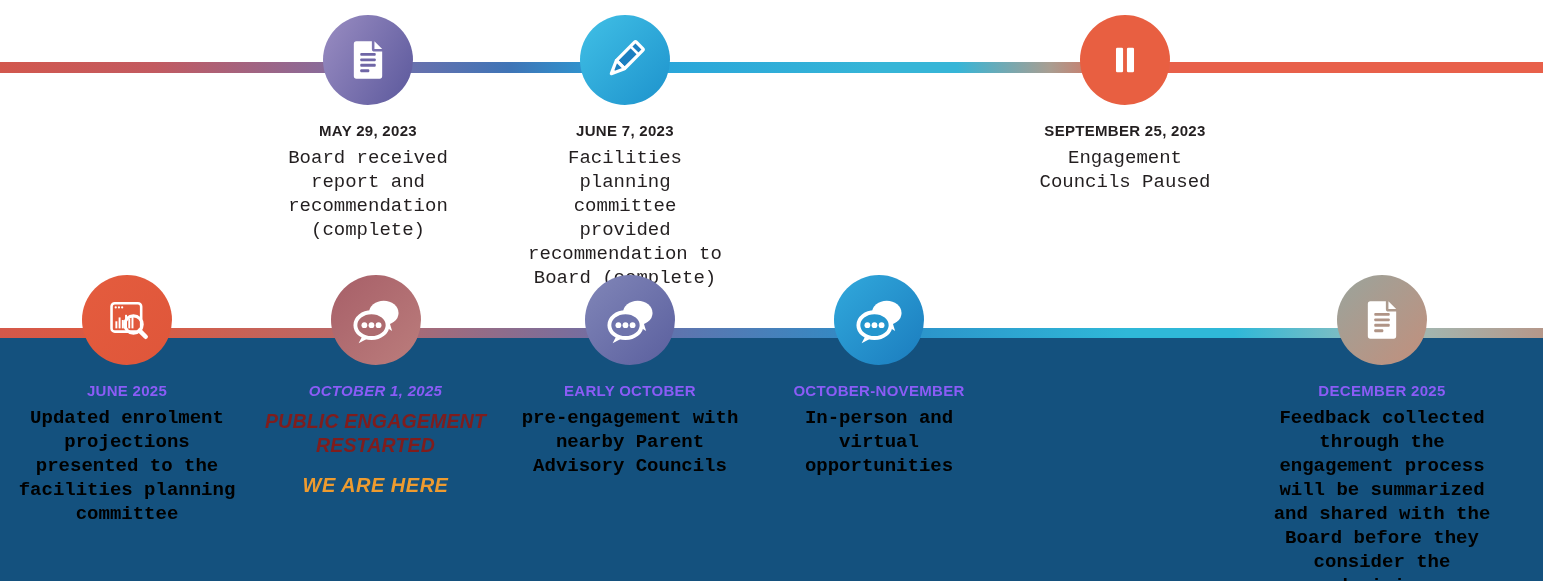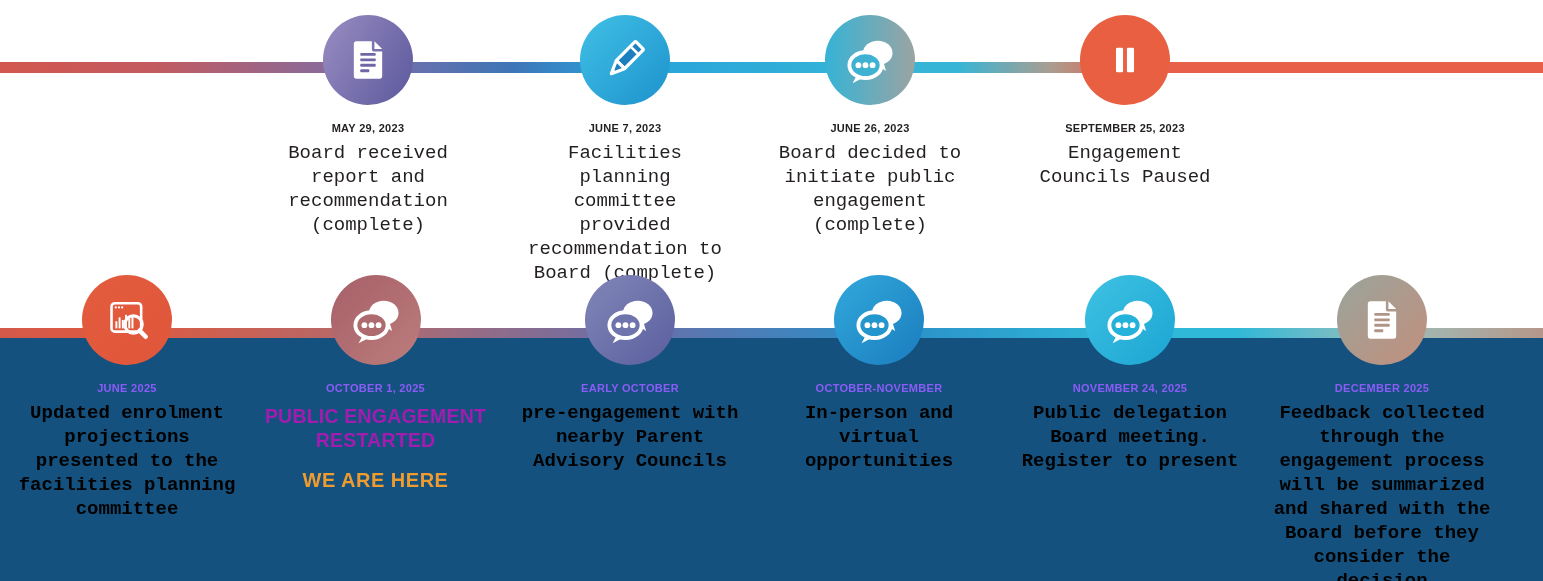--- a/index.html
+++ b/index.html
@@ -7,21 +7,21 @@
   .stage{position:relative;width:1543px;height:581px;background:#ffffff;overflow:hidden;}
   .panel{position:absolute;left:0;top:338px;width:100%;height:243px;}
   .tline{position:absolute;left:0;width:100%;z-index:1;}
   .tline.top{top:62px;height:11px;}
   .tline.bottom{top:328px;height:10px;}
   .item{position:absolute;text-align:center;z-index:2;}
   .item.row-top{top:15px;}
   .item.row-bottom{top:275px;}
   .circle{width:90px;height:90px;border-radius:50%;margin:0 auto;display:flex;align-items:center;justify-content:center;}
   .circle svg{width:58px;height:58px;display:block;}
-  .date{margin-top:17px;font-size:11px;font-weight:700;letter-spacing:.3px;color:#231f20;}
+  .date{margin-top:17px;font-size:15px;font-weight:700;letter-spacing:.3px;color:#231f20;}
   .desc{margin-top:8px;font-size:19px;line-height:1.26;font-weight:500;color:#231f20;font-family:Liberation Mono, monospace;}
   .row-bottom .date{color:#8b5cf6;}
   .row-bottom .desc{color:#000000;font-weight:600;}
   .gold-heading{margin-top:10px;font-size:19.5px;line-height:1.24;font-weight:700;letter-spacing:.2px;}
   .we-are-here{margin-top:17px;font-size:20px;font-weight:700;letter-spacing:.5px;}
   .defs{position:absolute;width:0;height:0;overflow:hidden;}
 </style>
 </head>
 <body>
 
@@ -91,29 +91,20 @@
   <div class="item row-top" style="left:525px;width:200px;">
     <div class="circle" style="background: linear-gradient(135deg, rgb(65, 192, 230), rgb(29, 146, 204)); color: rgb(27, 127, 192);">
       <svg>
           <use href="#icon-pencil"></use>
         </svg>
     </div>
     <div class="date">JUNE 7, 2023</div>
     <div class="desc">Facilities planning committee provided recommendation to Board (complete)</div>
   </div>
 
-  <div class="item row-top" style="left:760px;width:220px;">
-    <div class="circle" style="background: linear-gradient(90deg, rgb(53, 179, 214), rgb(155, 164, 162)); color: rgb(63, 178, 210);">
-      <svg>
-          <use href="#icon-chat"></use>
-        </svg>
-    </div>
-    <div class="date">JUNE 26, 2023</div>
-    <div class="desc">Board decided to initiate public engagement (complete)</div>
-  </div>
 
   <div class="item row-top" style="left:1020px;width:210px;">
     <div class="circle" style="background: rgb(232, 95, 65); color: rgb(232, 96, 74);">
       <svg>
           <use href="#icon-pause"></use>
         </svg>
     </div>
     <div class="date">SEPTEMBER 25, 2023</div>
     <div class="desc">Engagement Councils Paused</div>
   </div>
@@ -121,28 +112,28 @@
   <div class="item row-bottom" style="left:9px;width:236px;">
     <div class="circle" style="background: linear-gradient(135deg, rgb(228, 92, 62), rgb(223, 86, 58)); color: rgb(226, 89, 60);">
       <svg>
           <use href="#icon-analytics"></use>
         </svg>
     </div>
     <div class="date">JUNE 2025</div>
     <div class="desc">Updated enrolment projections presented to the facilities planning committee</div>
   </div>
 
-  <div class="item row-bottom" style="left:248px;width:255px;">
+  <div class="item row-bottom" style="left:248px;width:255px;font-style:italic;">
     <div class="circle" style="background: linear-gradient(135deg, rgb(167, 95, 104), rgb(187, 125, 124)); color: rgb(173, 107, 111);">
       <svg>
           <use href="#icon-chat"></use>
         </svg>
     </div>
     <div class="date">OCTOBER 1, 2025</div>
-    <div class="gold-heading" style="color: #a21caf;">PUBLIC ENGAGEMENT RESTARTED</div>
+    <div class="gold-heading" style="color: #7f1d1d;">PUBLIC ENGAGEMENT RESTARTED</div>
     <div class="we-are-here" style="color: rgb(238, 155, 47);">WE ARE HERE</div>
   </div>
 
   <div class="item row-bottom" style="left:779px;width:200px;">
     <div class="circle" style="background: linear-gradient(135deg, rgb(49, 169, 220), rgb(27, 124, 190)); color: rgb(36, 150, 206);">
       <svg>
           <use href="#icon-chat"></use>
         </svg>
     </div>
     <div class="date">OCTOBER-NOVEMBER</div>
@@ -152,29 +143,20 @@
   <div class="item row-bottom" style="left:520px;width:220px;">
     <div class="circle" style="background: linear-gradient(135deg, rgb(129, 134, 184), rgb(90, 95, 158)); color: rgb(111, 116, 172);">
       <svg>
           <use href="#icon-chat"></use>
         </svg>
     </div>
     <div class="date">EARLY OCTOBER</div>
     <div class="desc">pre-engagement with nearby Parent Advisory Councils</div>
   </div>
 
-  <div class="item row-bottom" style="left:1020px;width:220px;">
-    <div class="circle" style="background: linear-gradient(135deg, rgb(63, 194, 228), rgb(27, 165, 210)); color: rgb(37, 178, 218);">
-      <svg>
-          <use href="#icon-chat"></use>
-        </svg>
-    </div>
-    <div class="date">NOVEMBER 24, 2025</div>
-    <div class="desc">Public delegation Board meeting. Register to present</div>
-  </div>
 
   <div class="item row-bottom" style="left:1264px;width:236px;">
     <div class="circle" style="background: linear-gradient(135deg, rgb(154, 164, 156), rgb(194, 143, 124)); color: rgb(176, 148, 134);">
       <svg>
           <use href="#icon-document"></use>
         </svg>
     </div>
     <div class="date">DECEMBER 2025</div>
     <div class="desc">Feedback collected through the engagement process will be summarized and shared with the Board before they consider the decision</div>
   </div>

